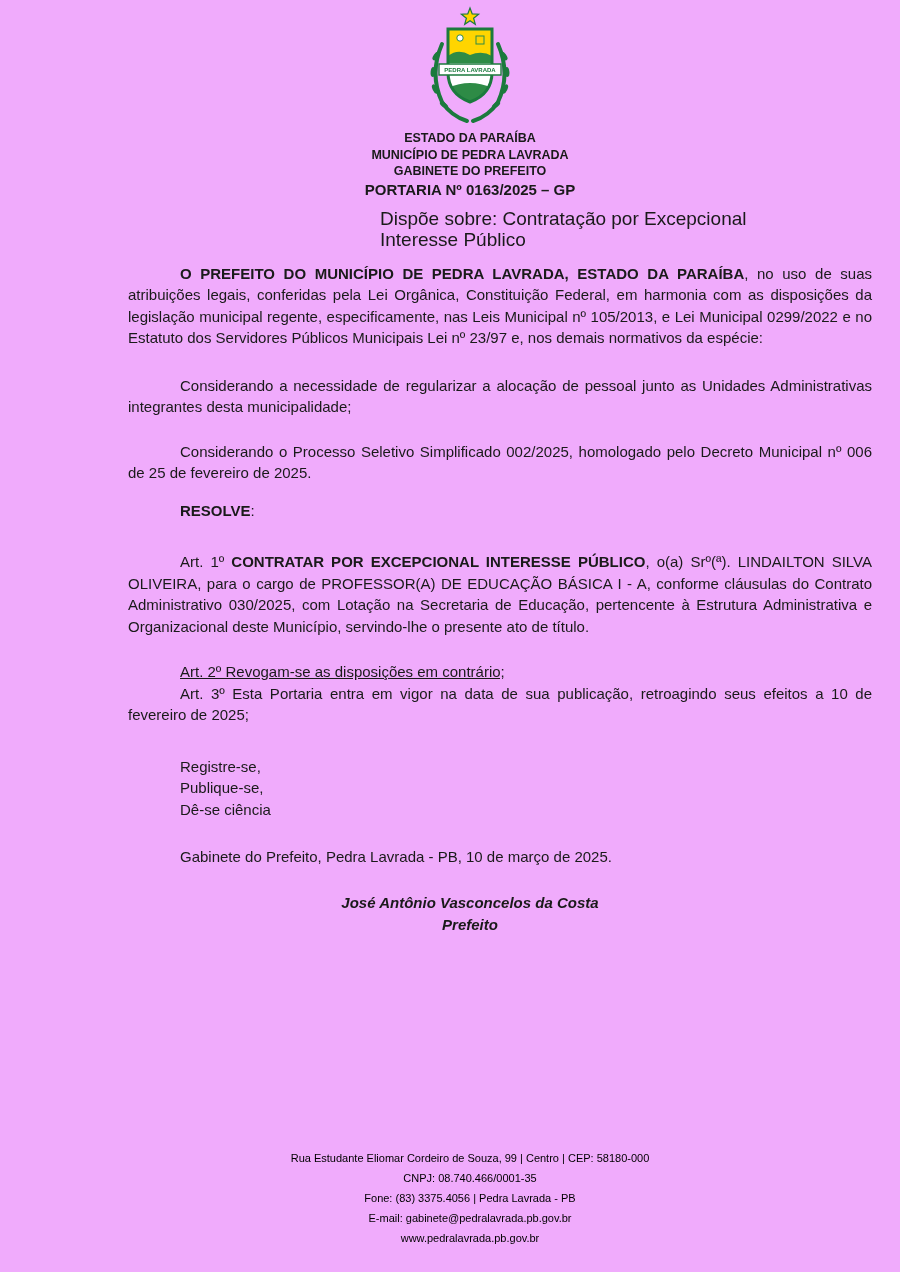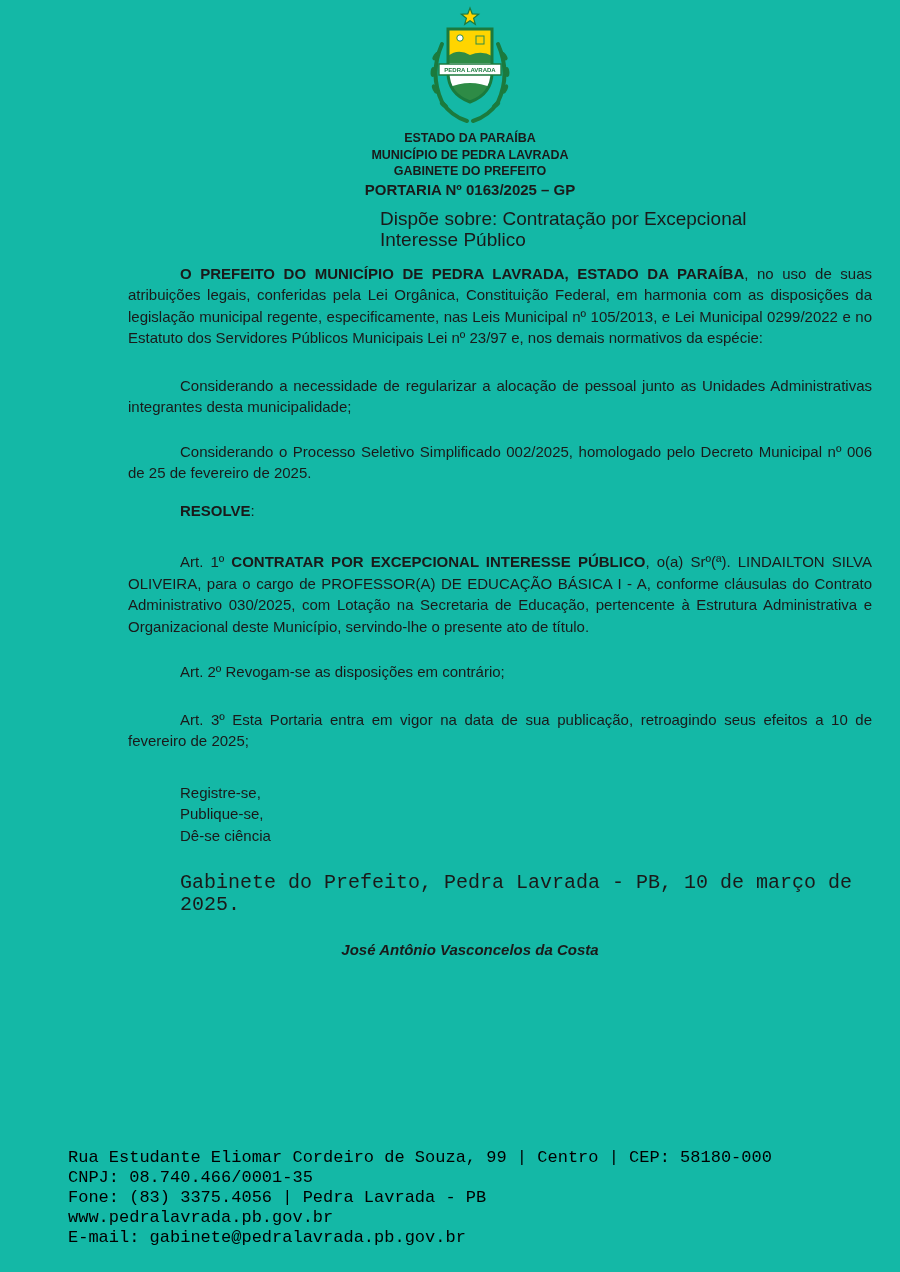--- a/index.html
+++ b/index.html
@@ -1,21 +1,21 @@
 <!DOCTYPE html>
 <html><head>
 <meta charset="utf-8">
 <style>
   * { margin: 0; padding: 0; box-sizing: border-box; }
   body { background: #ffffff; }
   .page {
     position: relative;
     width: 900px;
     height: 1272px;
-    background: #14b8a6;
+    background: #f0abfc;
     color: #1a1a1a;
     font-family: "Liberation Sans", sans-serif;
     overflow: hidden;
   }
   .content { margin-left: 68px; margin-right: 28px; }
   .crest-wrap { padding-top: 6px; text-align: center; }
   .org-line {
     text-align: center;
     font-weight: bold;
     font-size: 12.5px;
@@ -40,50 +40,50 @@
     font-size: 15px;
     line-height: 21.5px;
     text-align: justify;
     text-indent: 52px;
   }
   .mt-preamble { margin-top: 12px; }
   .mt-cons1 { margin-top: 26px; }
   .mt-cons2 { margin-top: 23px; }
   .mt-resolve { margin-top: 16px; }
   .mt-art1 { margin-top: 30px; }
-  .mt-art2 { margin-top: 24px; }
-  .mt-art3 { margin-top: 26px; }
+  .mt-art2 { margin-top: 24px; text-decoration: underline; }
+  .mt-art3 { }
   .closing-block {
     margin-top: 30px;
     padding-left: 112px;
     font-size: 15px;
     line-height: 21.5px;
   }
   .place-date {
     margin-top: 26px;
     padding-left: 112px;
-    font-size: 20px;
+    font-size: 15px;
     line-height: 21.5px;
-    font-family: Liberation Mono, monospace;
   }
   .signature {
     margin-top: 24px;
     text-align: center;
     font-size: 15px;
     line-height: 22px;
     font-weight: bold;
     font-style: italic;
   }
   .footer {
     position: absolute;
     left: 68px;
     right: 28px;
     bottom: 24px;
-    font-family: Liberation Mono, monospace;
-    font-size: 17px;
+    text-align: center;
+    font-family: Liberation Sans, sans-serif;
+    font-size: 11px;
     line-height: 20px;
     color: #000;
   }
   b { font-weight: bold; }
 </style>
 </head>
 <body>
 
 <div class="page">
   <div class="content">
@@ -157,24 +157,25 @@
     <div class="closing-block">
       <div>Registre-se,</div>
       <div>Publique-se,</div>
       <div>Dê-se ciência</div>
     </div>
 
     <div class="place-date">Gabinete do Prefeito, Pedra Lavrada - PB, 10 de março de 2025.</div>
 
     <div class="signature">
       <div>José Antônio Vasconcelos da Costa</div>
+      <div>Prefeito</div>
     </div>
 
   </div>
 
   <div class="footer">
     <div>Rua Estudante Eliomar Cordeiro de Souza, 99 | Centro | CEP: 58180-000</div>
     <div>CNPJ: 08.740.466/0001-35</div>
     <div>Fone: (83) 3375.4056 | Pedra Lavrada - PB</div>
+    <div>E-mail: gabinete@pedralavrada.pb.gov.br</div>
     <div>www.pedralavrada.pb.gov.br</div>
-    <div>E-mail: gabinete@pedralavrada.pb.gov.br</div>
   </div>
 </div>
 
 </body></html>

